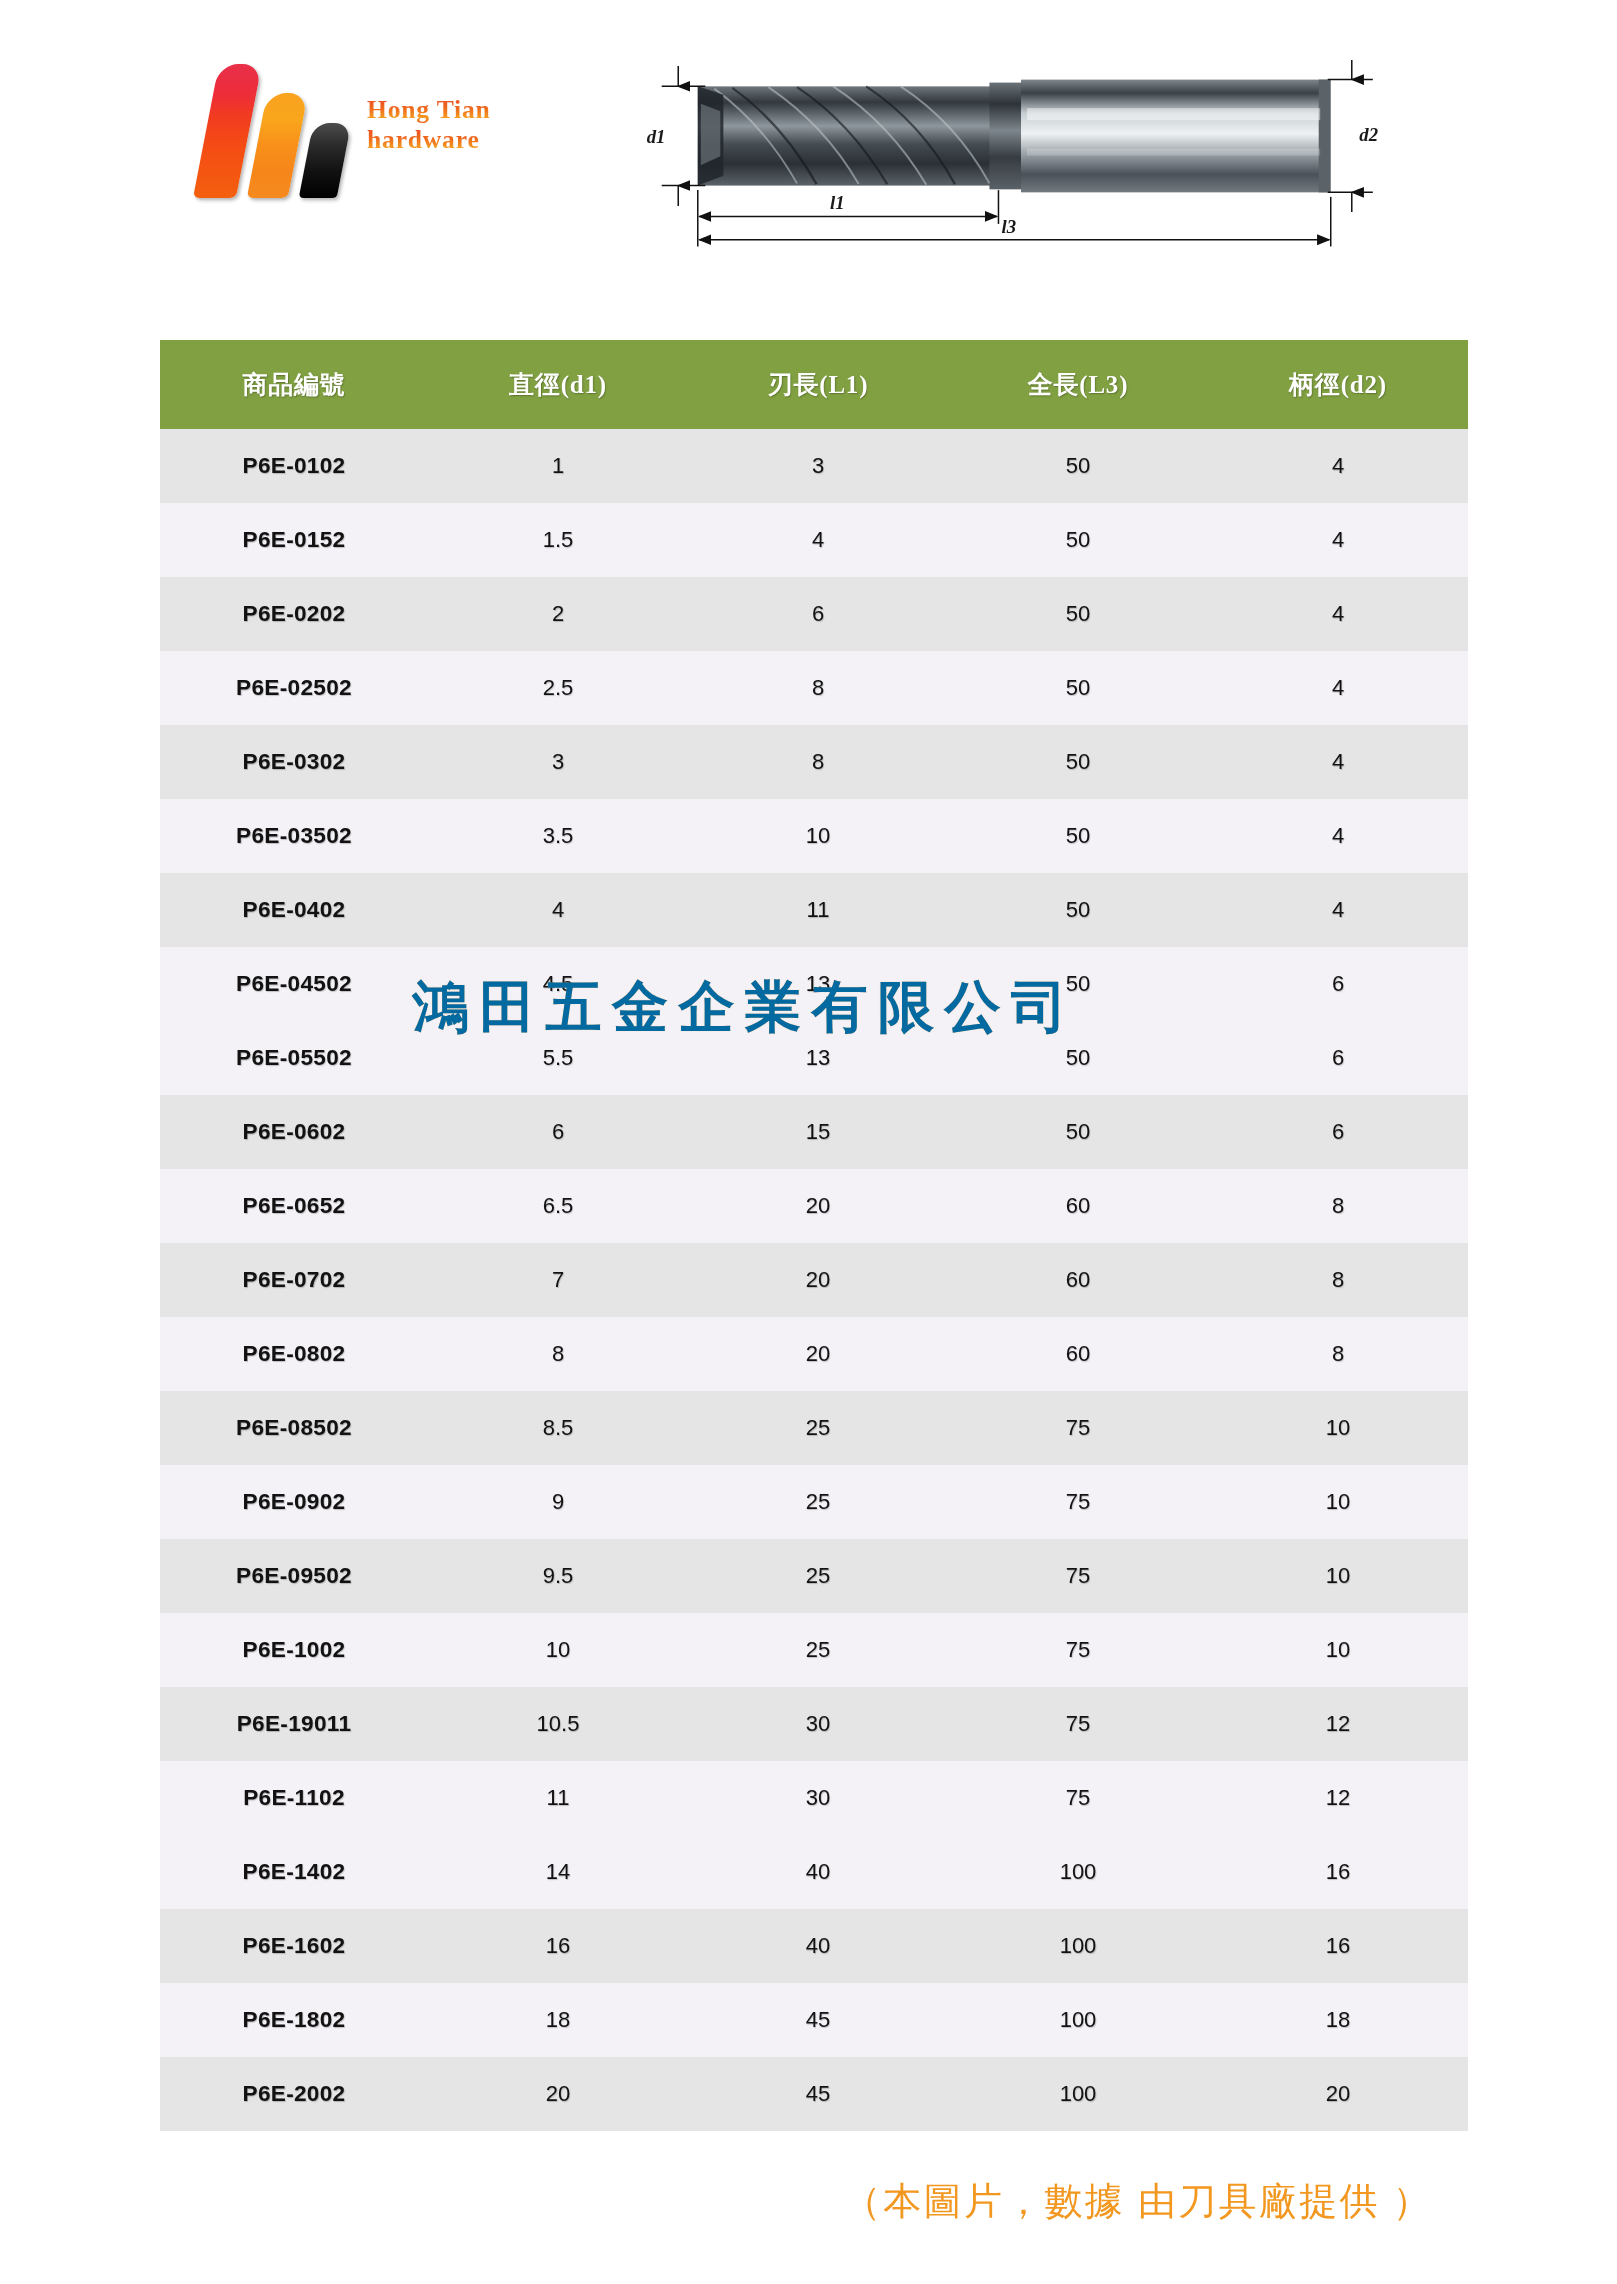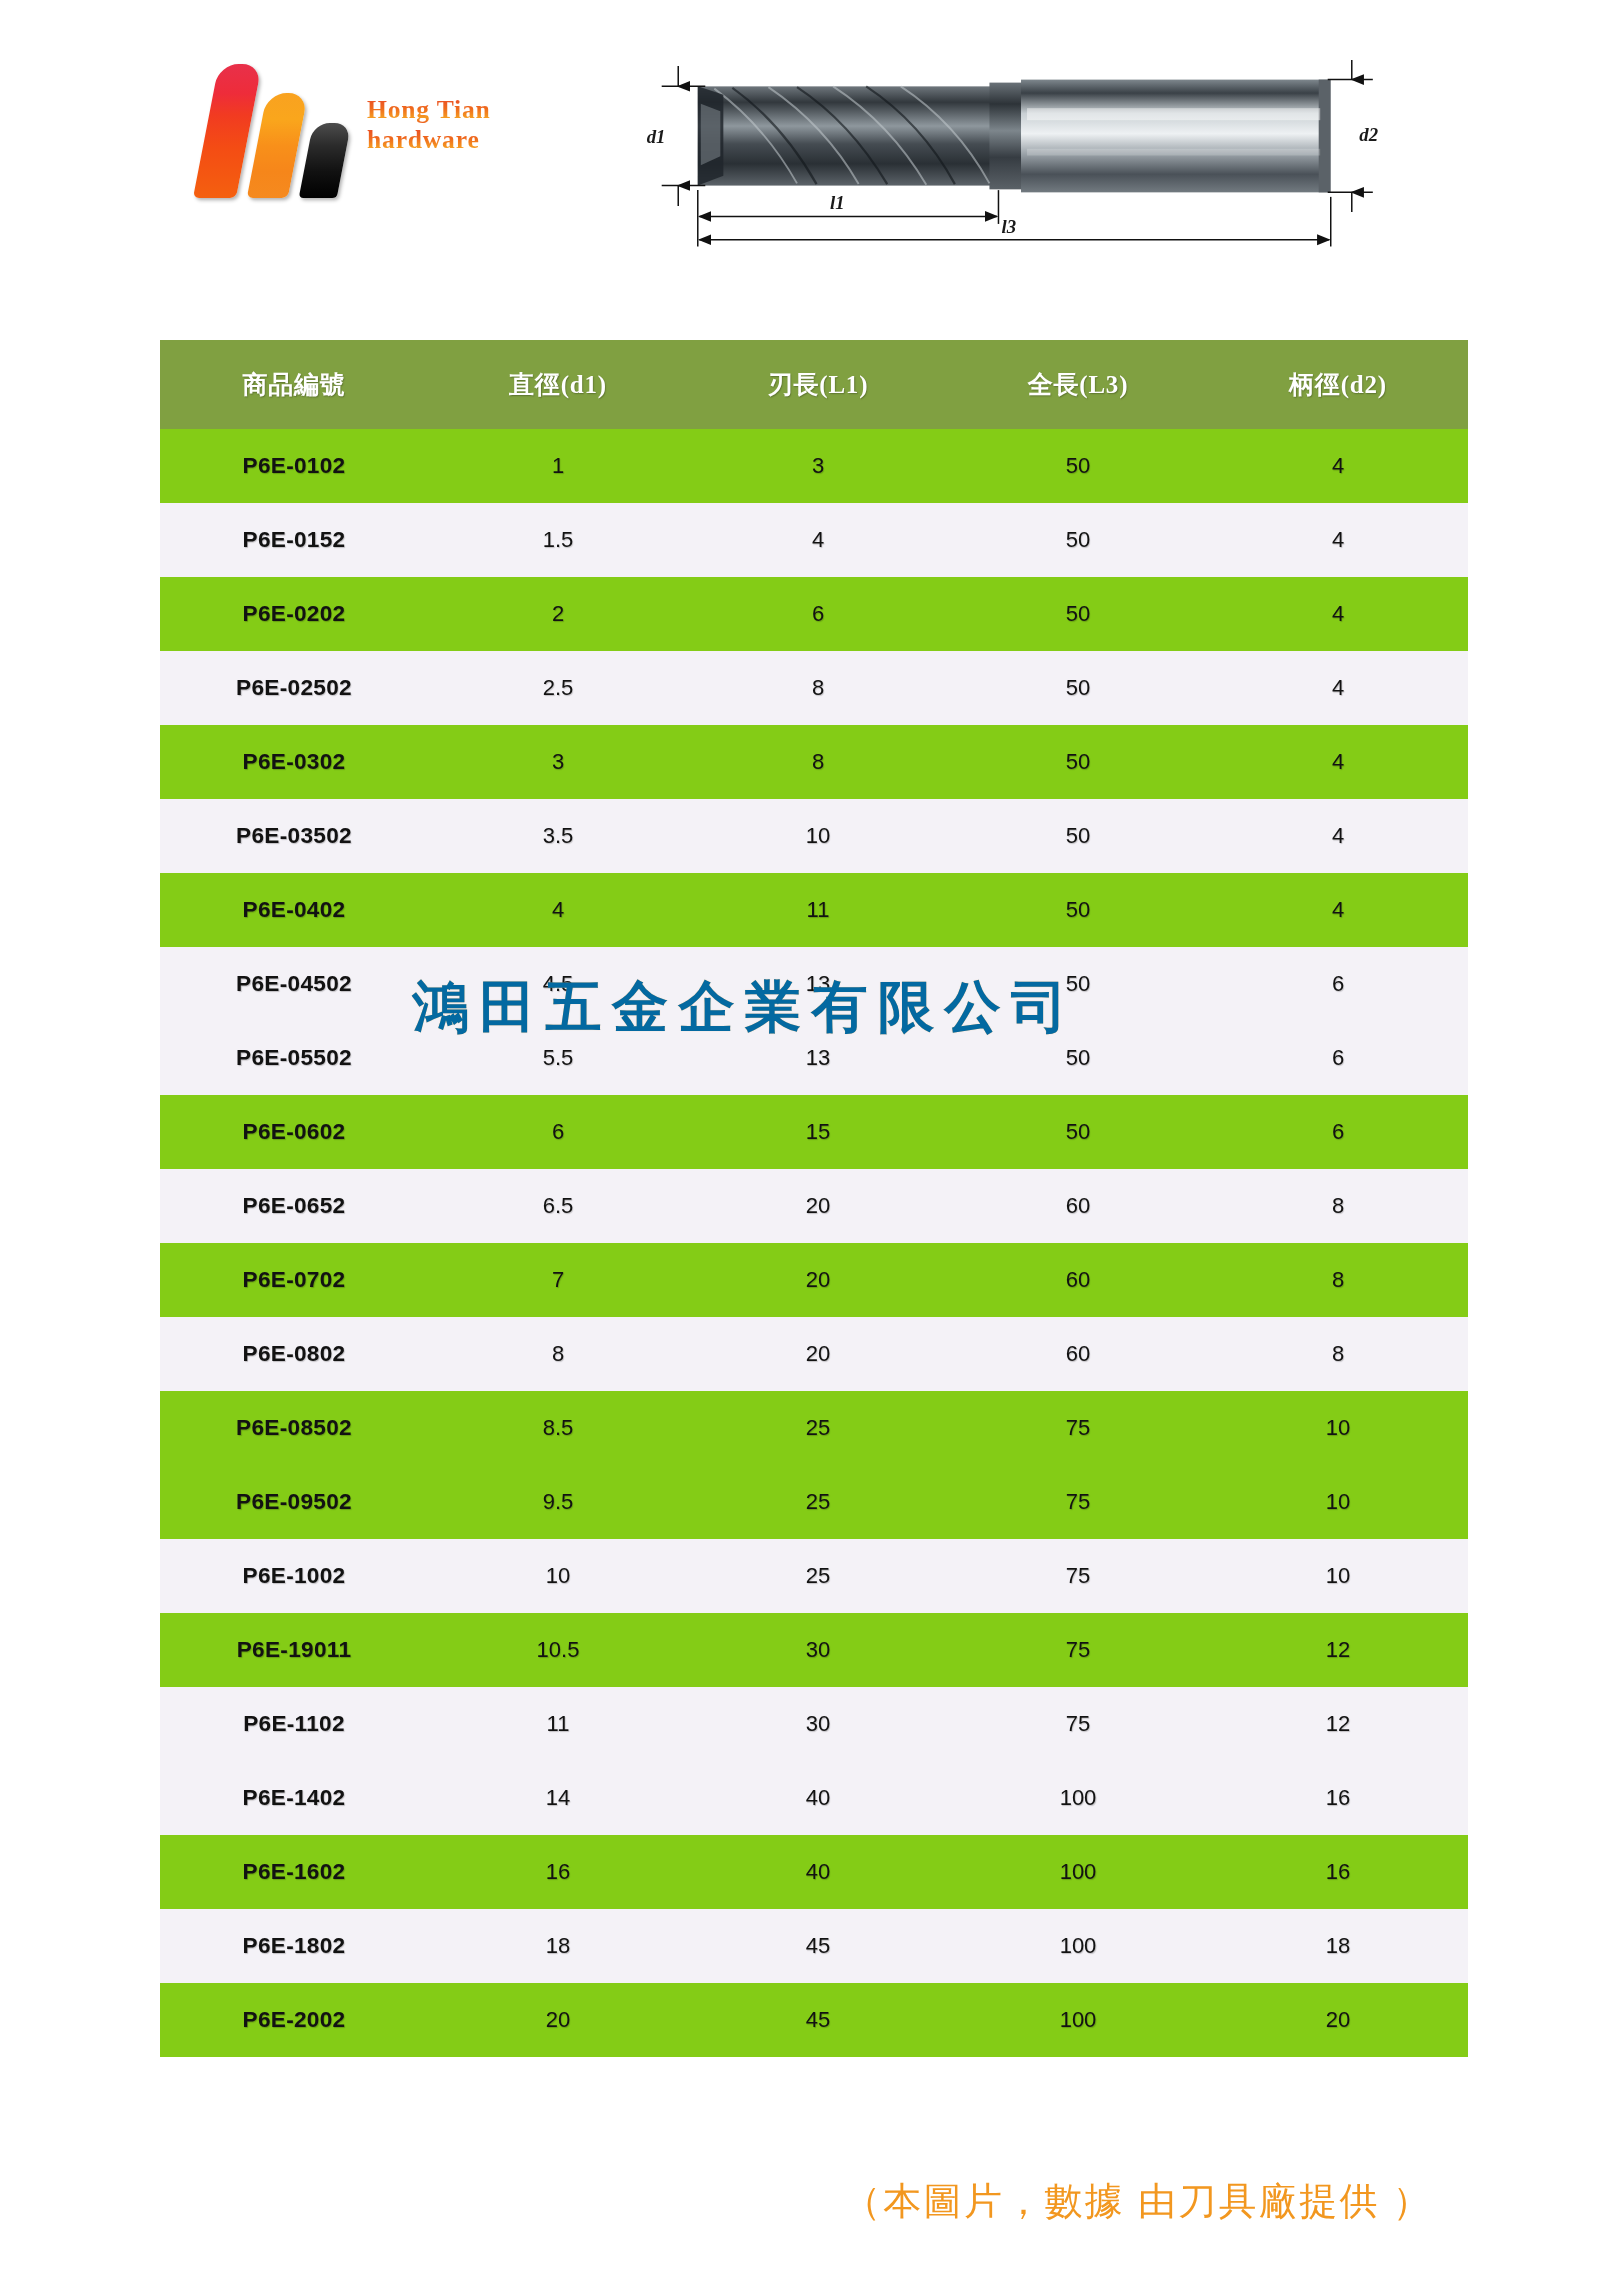--- a/index.html
+++ b/index.html
@@ -129,21 +129,21 @@
     color: #ffffff;
     font-family: "Liberation Serif", serif;
     font-size: 25px;
     font-weight: 700;
     text-align: center;
     vertical-align: middle;
     text-shadow: 0.8px 0.8px 1.5px rgba(0,0,0,0.28);
     letter-spacing: 0.8px;
   }
   .spec-row { height: 74px; }
-  .spec-row.row-odd  { background: #84cc16; }
+  .spec-row.row-odd  { background: #e5e5e5; }
   .spec-row.row-even { background: #f4f2f7; }
   .spec-row td {
     text-align: center;
     vertical-align: middle;
     color: #121212;
     font-family: "Liberation Sans", sans-serif;
     font-size: 22px;
     text-shadow: 0.8px 0.8px 1.1px rgba(0,0,0,0.22);
   }
   .spec-row td.cell-code {
@@ -400,20 +400,27 @@
         <td>60</td>
         <td>8</td>
       </tr>
       <tr class="spec-row row-odd">
         <td class="cell-code">P6E-08502</td>
         <td>8.5</td>
         <td>25</td>
         <td>75</td>
         <td>10</td>
       </tr>
+      <tr class="spec-row row-even">
+        <td class="cell-code">P6E-0902</td>
+        <td>9</td>
+        <td>25</td>
+        <td>75</td>
+        <td>10</td>
+      </tr>
       <tr class="spec-row row-odd">
         <td class="cell-code">P6E-09502</td>
         <td>9.5</td>
         <td>25</td>
         <td>75</td>
         <td>10</td>
       </tr>
       <tr class="spec-row row-even">
         <td class="cell-code">P6E-1002</td>
         <td>10</td>

